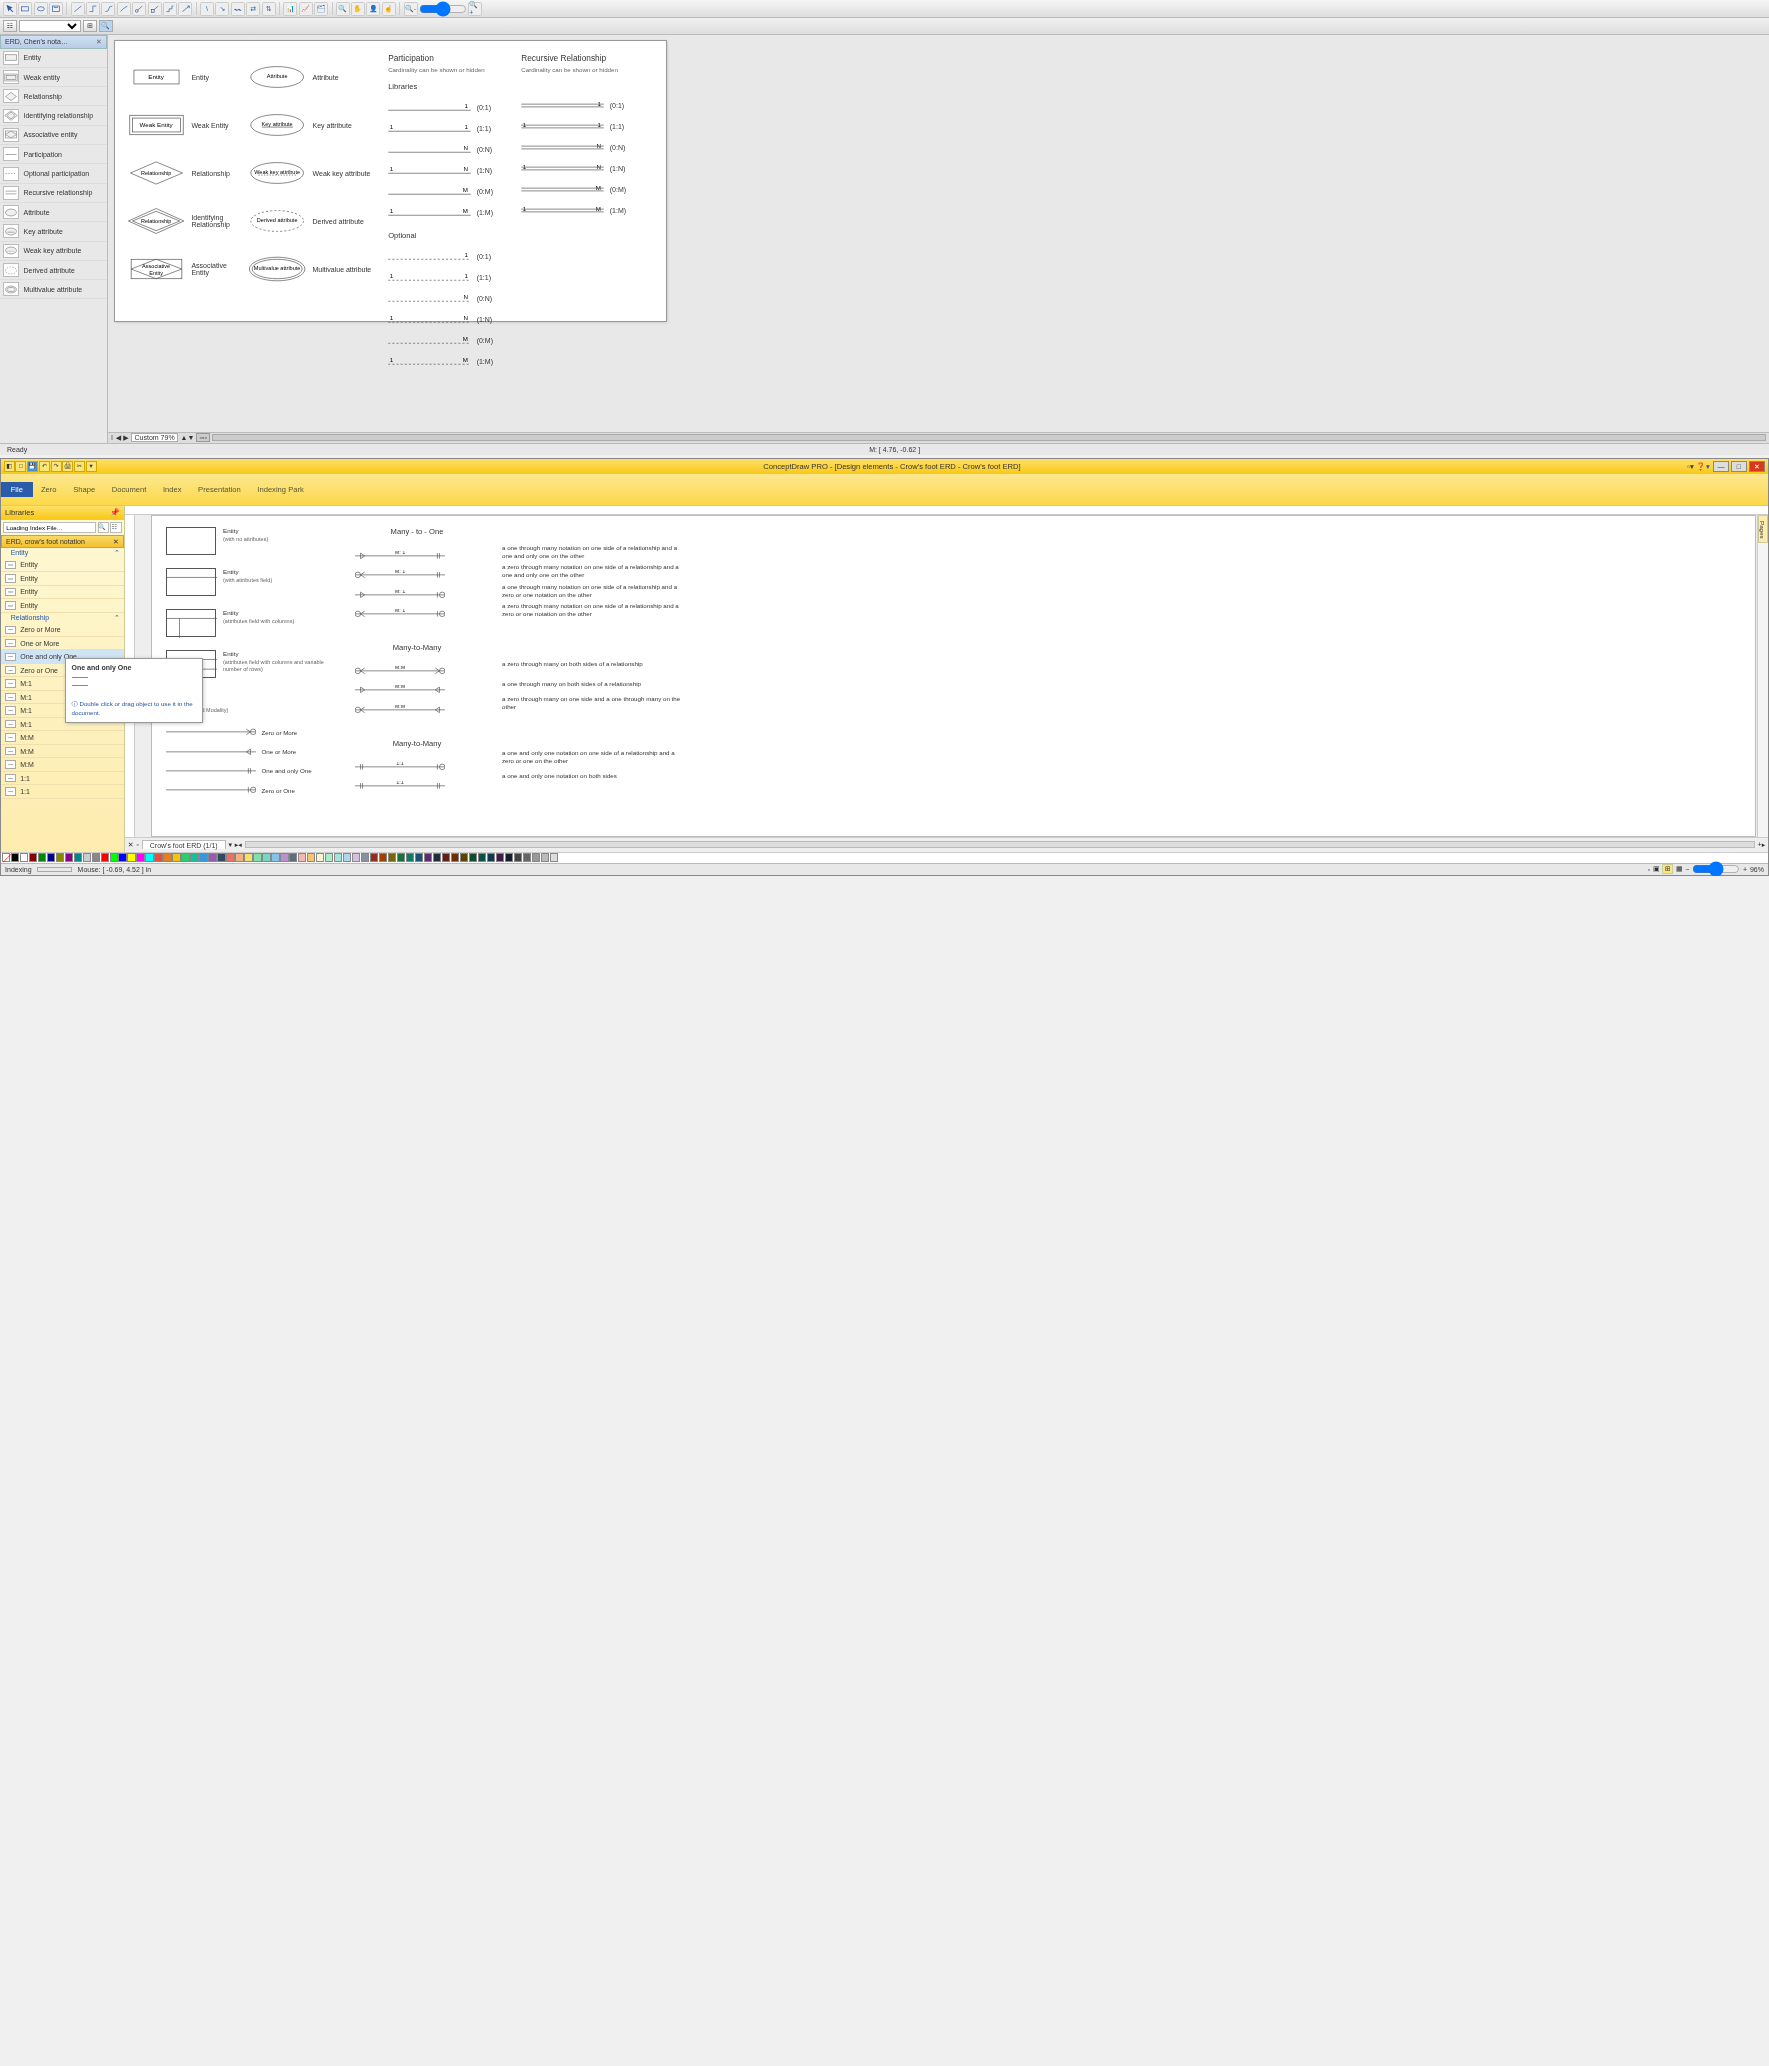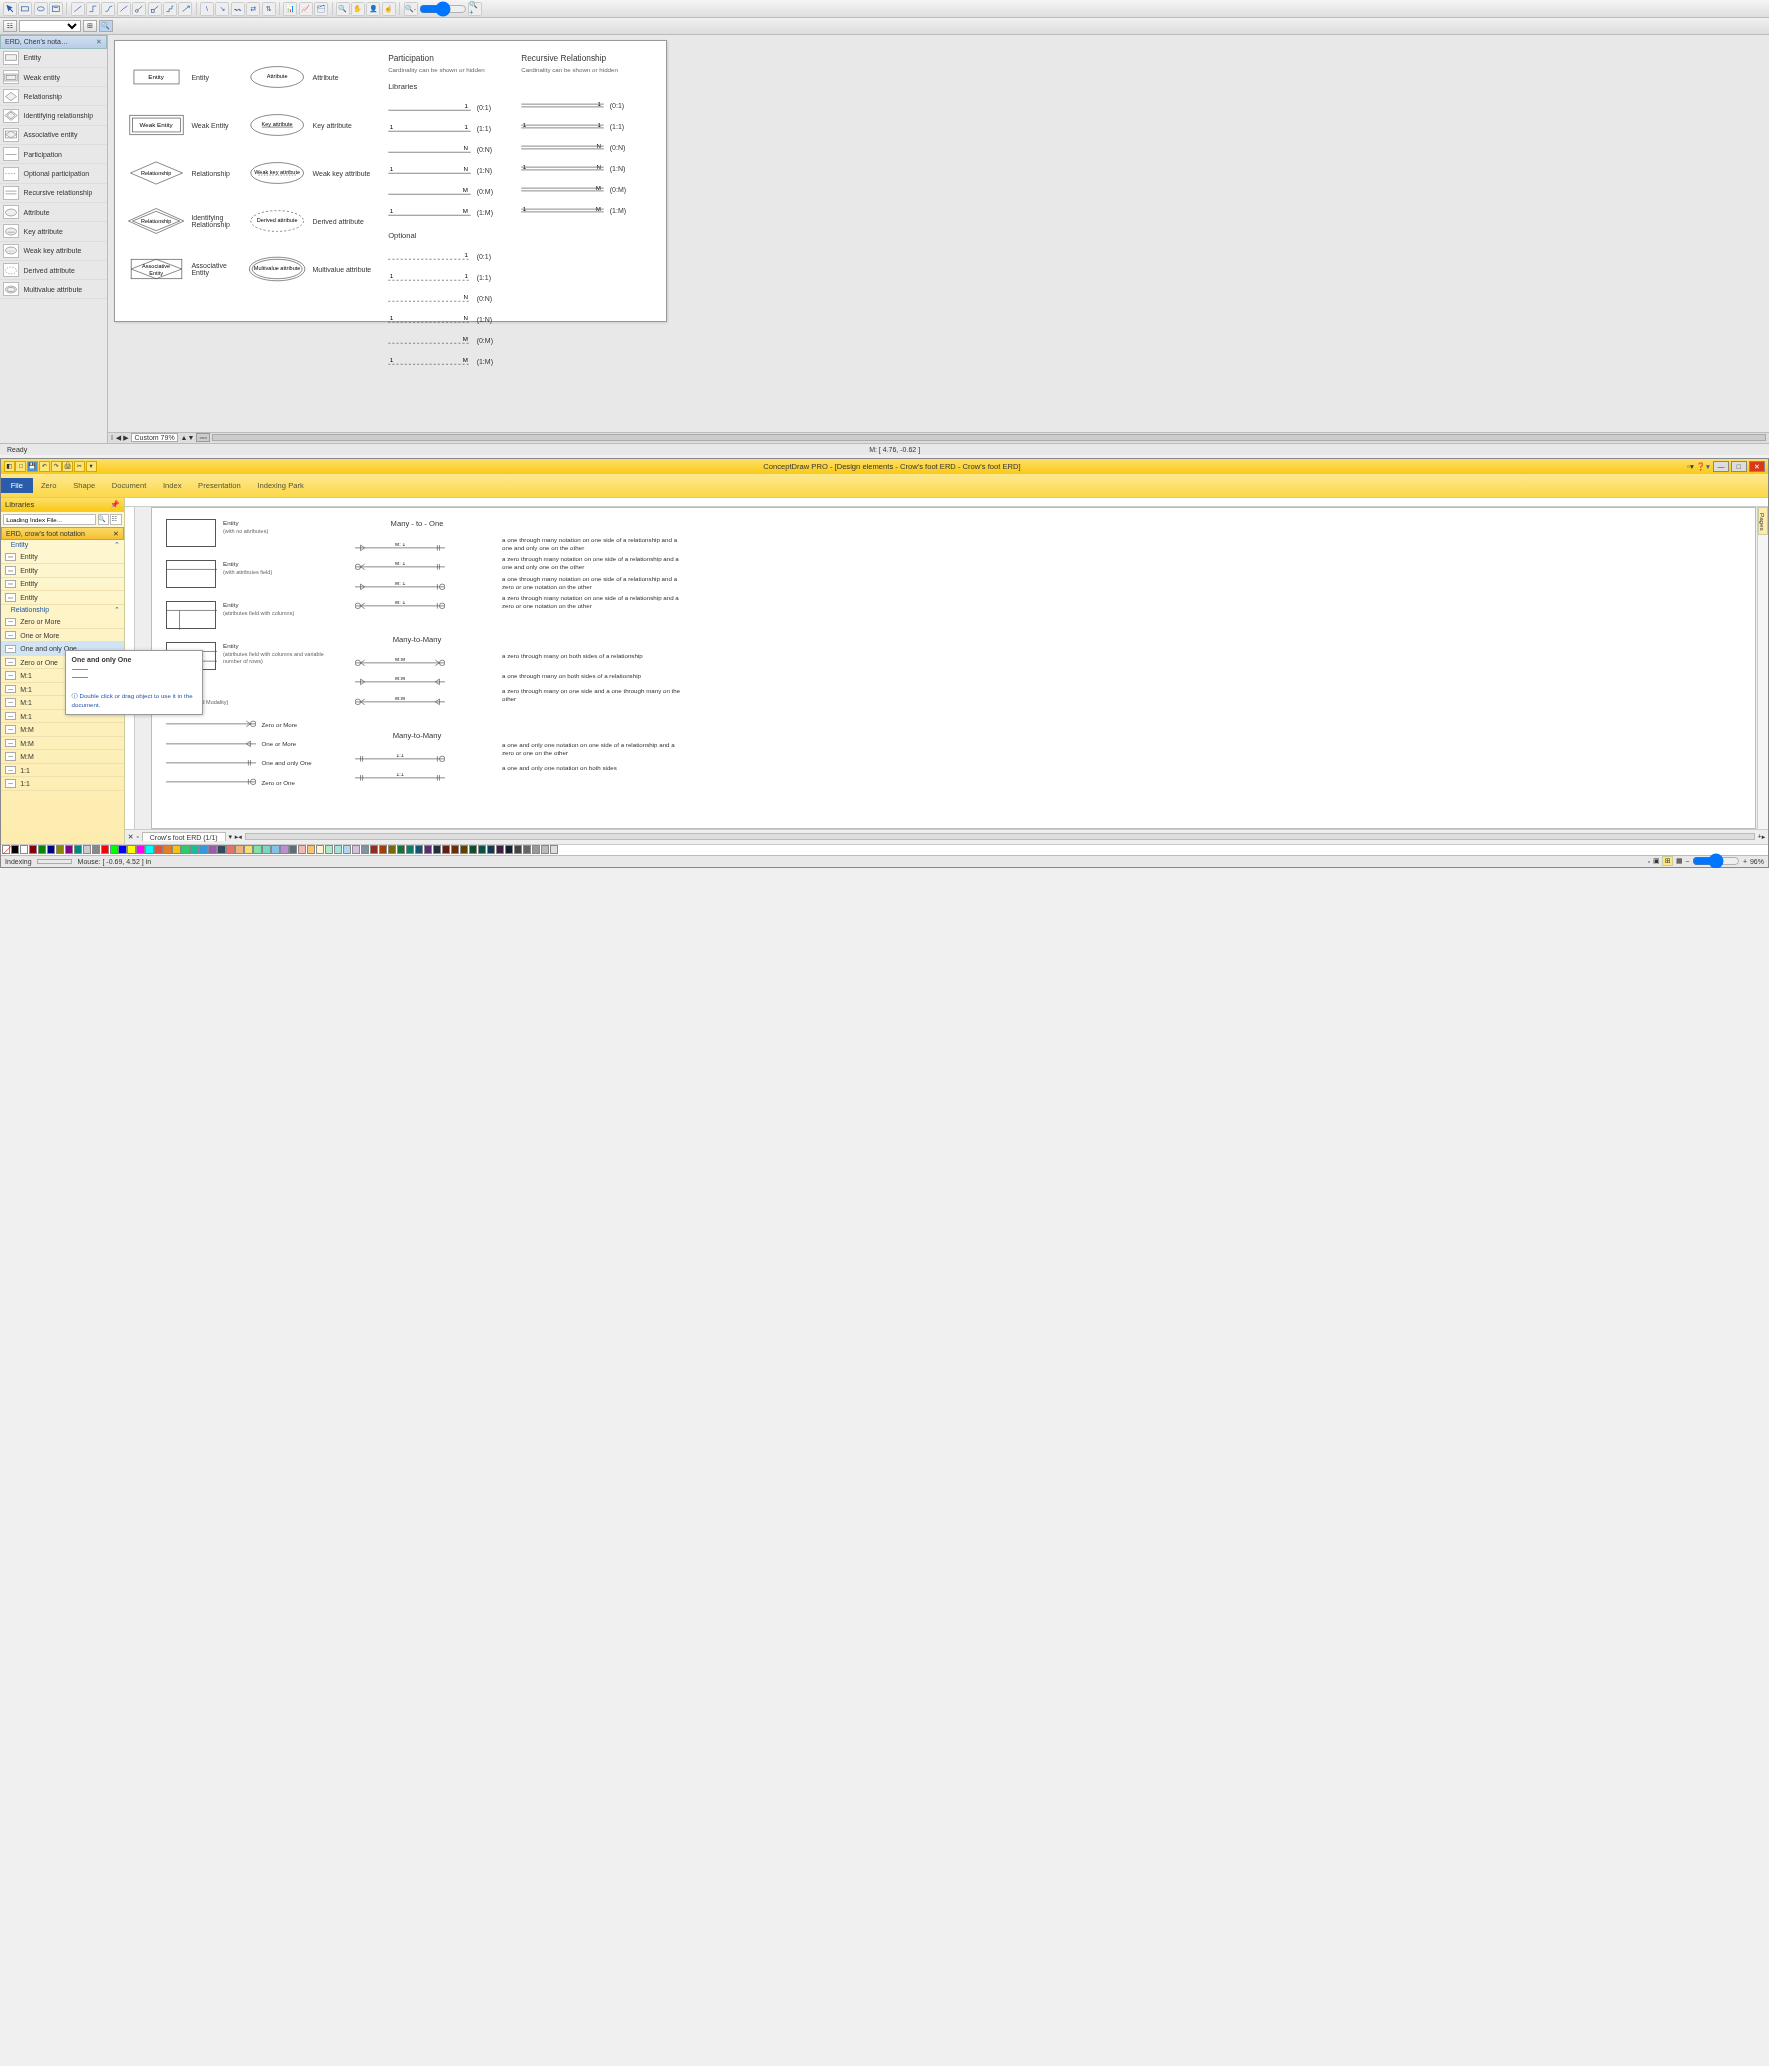--- a/index.html
+++ b/index.html
@@ -45,21 +45,21 @@
 .lbl-r{font-size:7px}
 
 .app2{width:100%;margin-top:2.8px;background:#fff;border:0.7px solid #888}
 .titlebar2{height:15px;background:linear-gradient(#fde06a,#f9c916);display:flex;align-items:center;justify-content:space-between;padding:0 2.8px;font-size:7.6px}
 .titlebar2 .title{flex:1;text-align:center;color:#333}
 .winbtns{display:flex;gap:1.4px}
 .winbtn{width:16.6px;height:11px;background:#ddd;border:0.7px solid #888;font-size:7px;text-align:center;line-height:9.7px}
 .winbtn.close{background:#d9381a;color:#fff}
 .qat{display:flex;gap:0.7px}
 .qat .q{width:11px;height:11px;background:#fce67a;border:0.7px solid #d4a800;font-size:6.2px;text-align:center}
-.menubar2{height:24px;background:linear-gradient(#fde890,#fcd84a);border-bottom:0.7px solid #cc9;display:flex;align-items:center;font-size:7.6px}
+.menubar2{height:32px;background:linear-gradient(#fde890,#fcd84a);border-bottom:0.7px solid #cc9;display:flex;align-items:center;font-size:7.6px}
 .filetab{background:#2a5caa;color:#fff;padding:2.1px 9.7px;height:15px;display:flex;align-items:center}
 .mitem{padding:0 8.3px;color:#553}
 .main2{display:flex;height:346px;background:#eee}
 .sidebar2{width:124px;background:linear-gradient(#fef8d5,#fdecae);border-right:0.7px solid #cc9;font-size:7px}
 .lib-title2{background:linear-gradient(#fde06a,#f9c916);padding:2.1px 4.1px;font-size:7.6px;border-bottom:0.7px solid #cc9;display:flex;justify-content:space-between}
 .lib-search{padding:2.1px;display:flex;gap:1.4px}
 .lib-search input{flex:1;height:11px;border:0.7px solid #bbb;padding:0 2.1px;font-size:6.2px}
 .lib-search .sb{width:12.4px;height:11px;border:0.7px solid #bbb;background:#fff;font-size:6.2px}
 .lib-cat{background:linear-gradient(#f9d966,#f5c030);padding:1.4px 4.1px;border:0.7px solid #d4a800;display:flex;justify-content:space-between}
 .lib-sub{padding:1.4px 4.1px 1.4px 9.7px;color:#2255aa;display:flex;justify-content:space-between}

